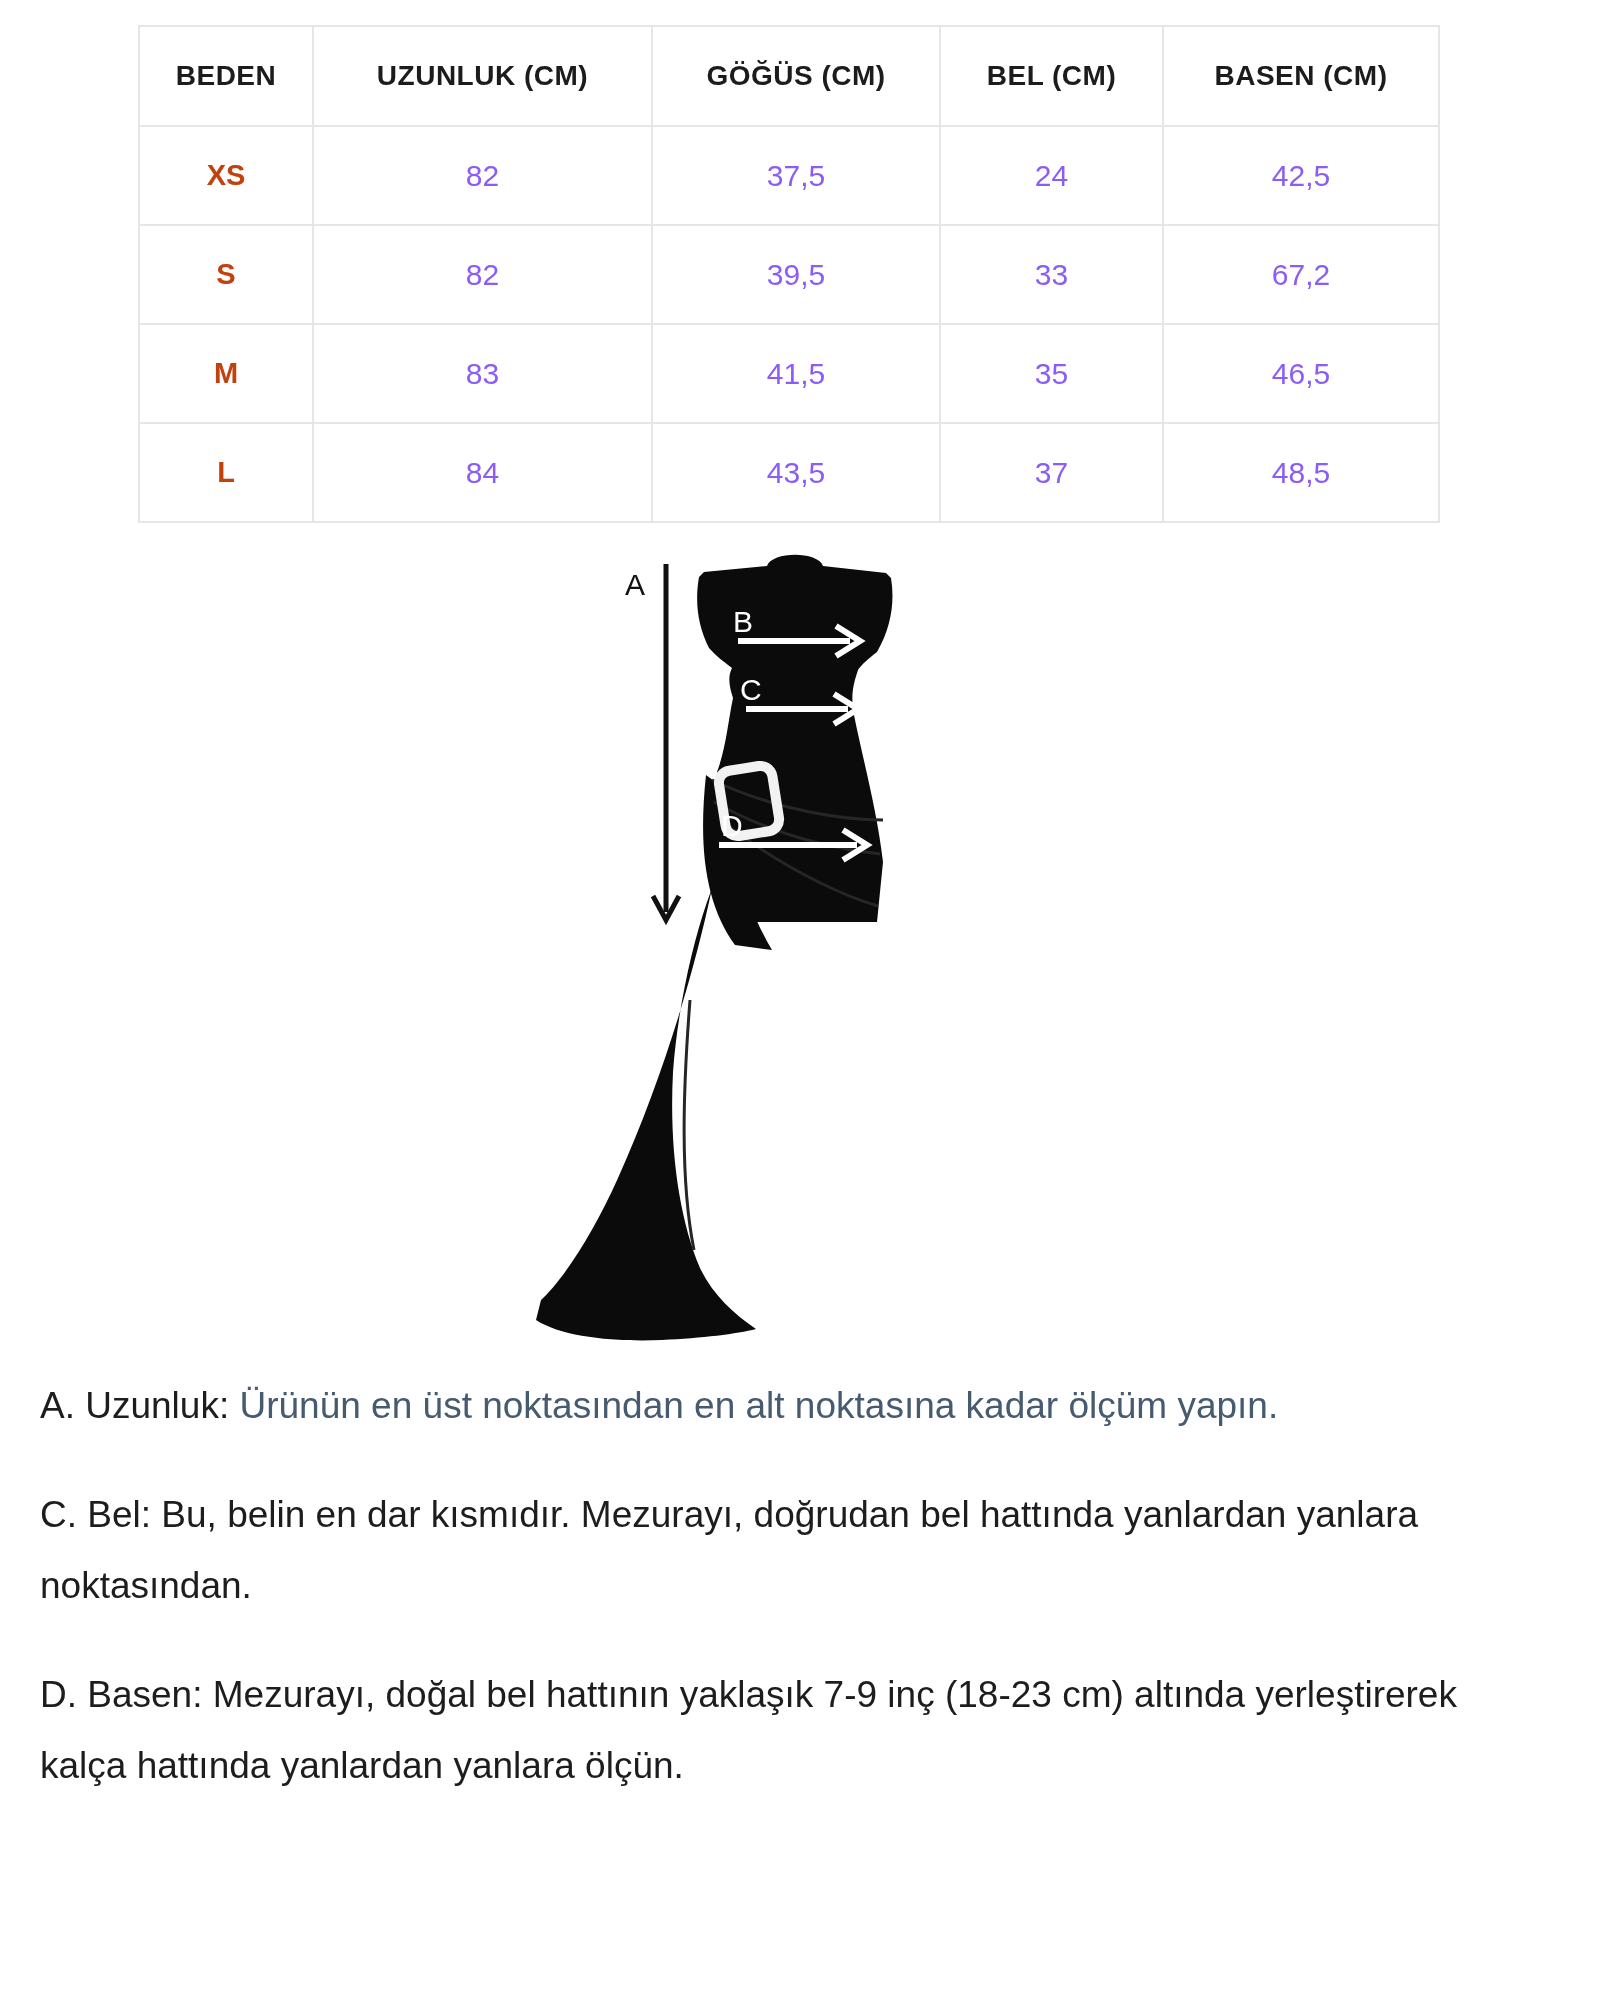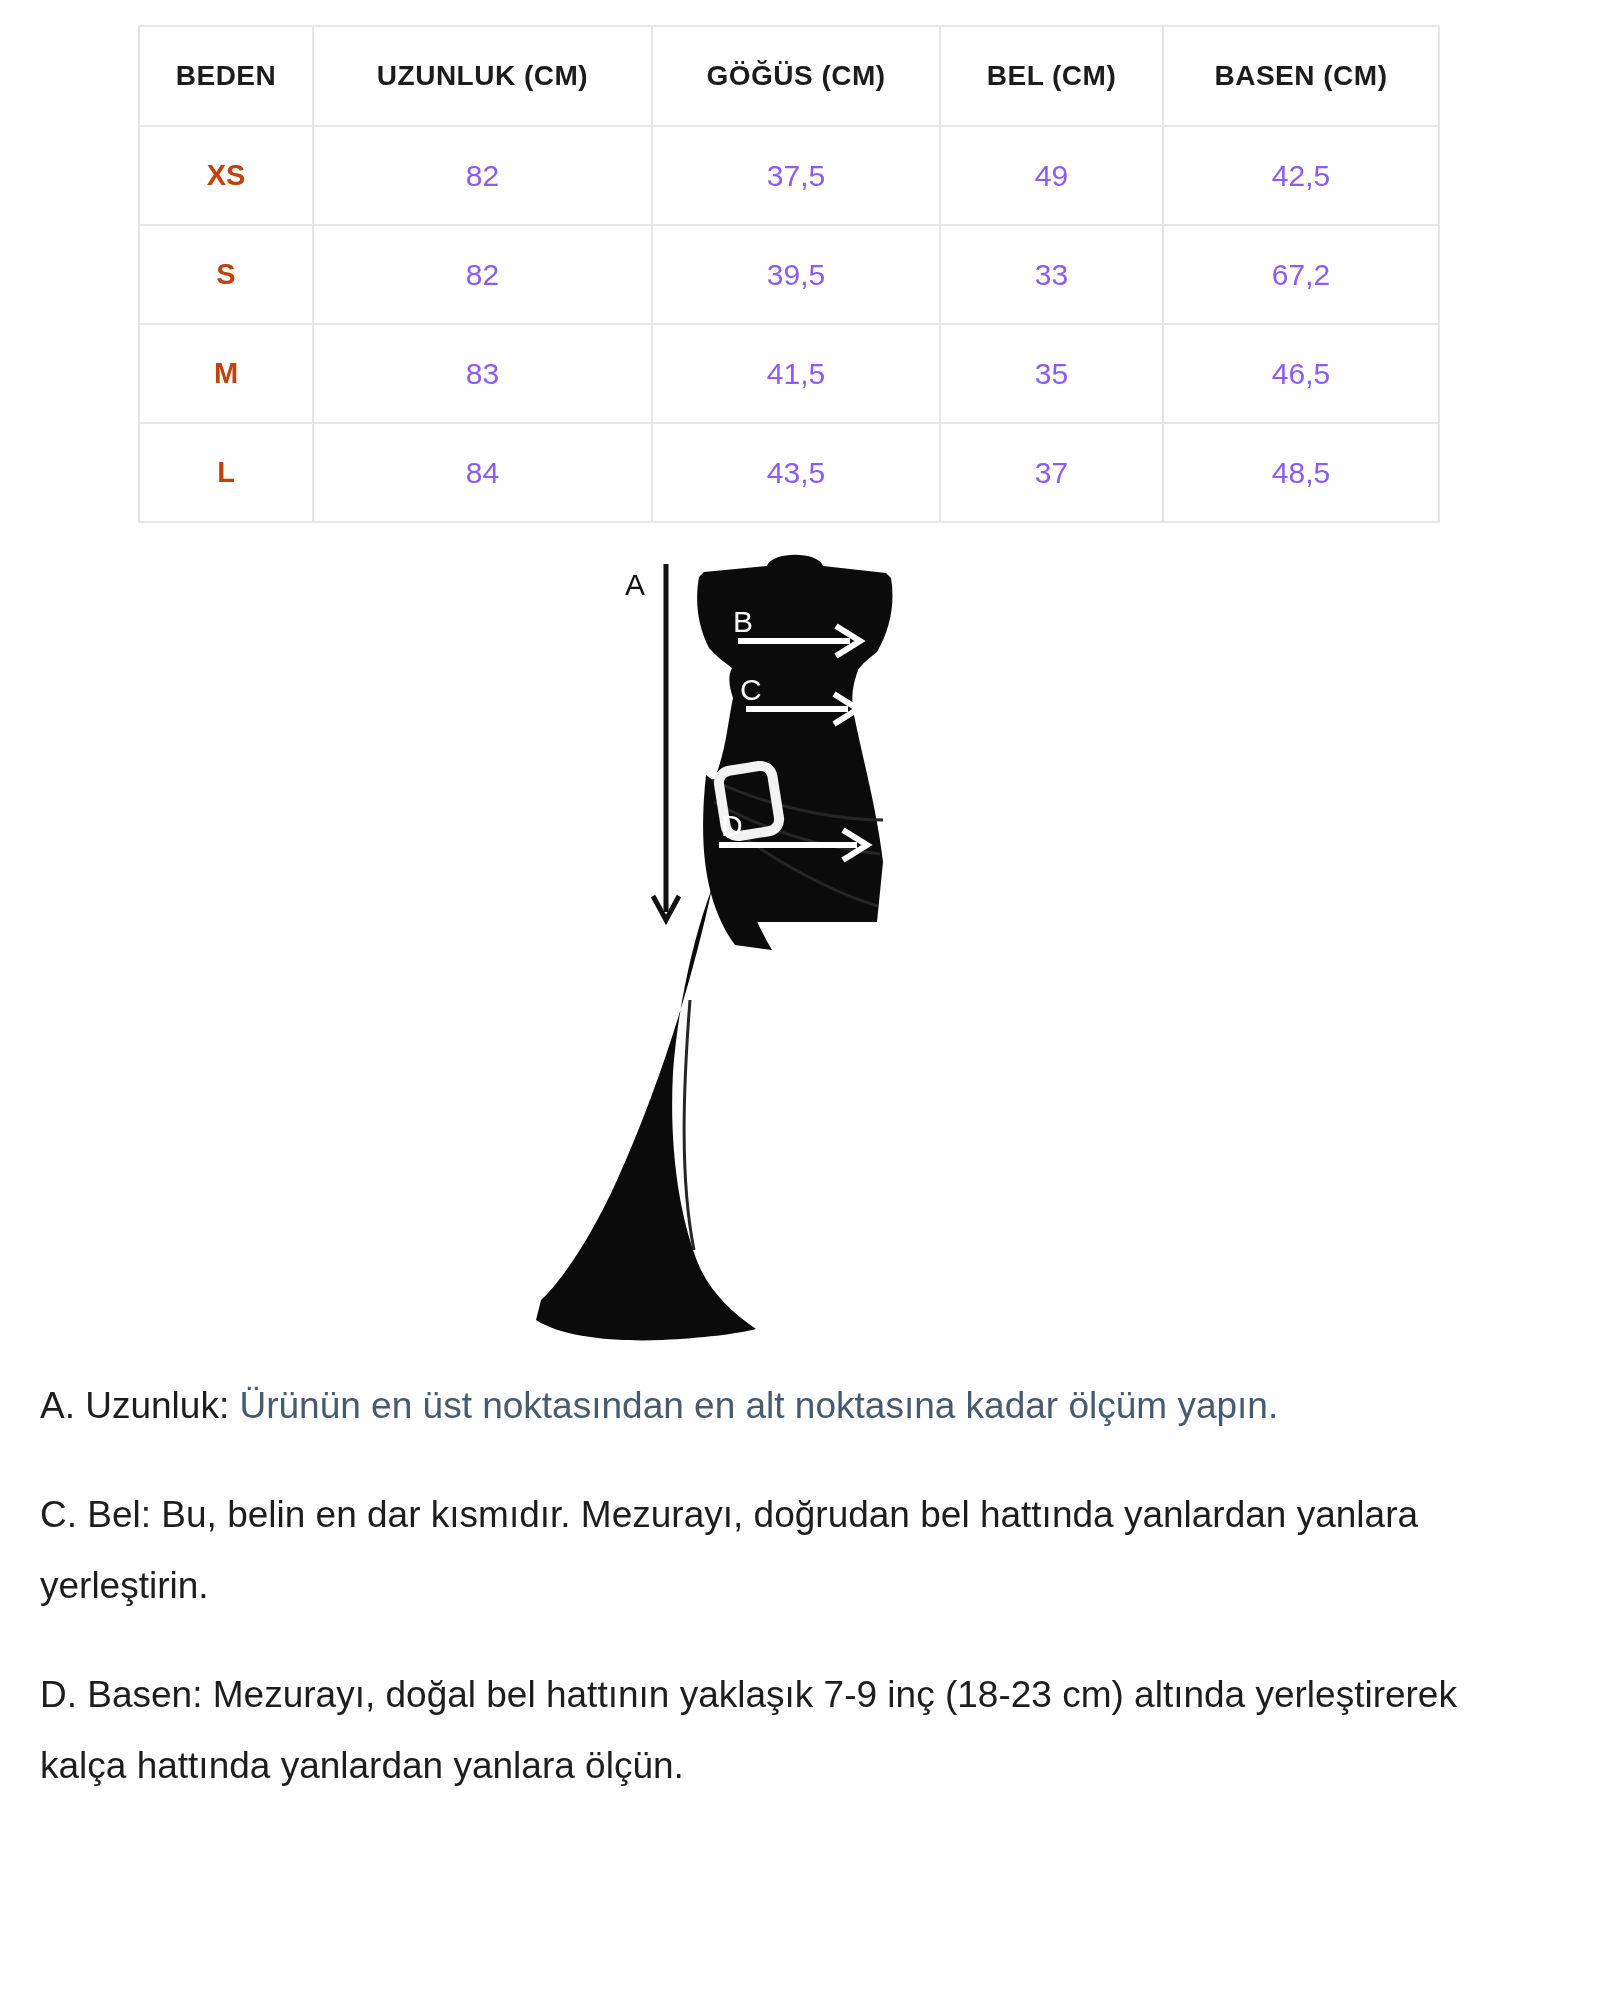--- a/index.html
+++ b/index.html
@@ -56,21 +56,21 @@
         <th>GÖĞÜS (CM)</th>
         <th>BEL (CM)</th>
         <th>BASEN (CM)</th>
       </tr>
     </thead>
     <tbody>
       <tr>
         <td class="size-col">XS</td>
         <td>82</td>
         <td>37,5</td>
-        <td>49</td>
+        <td>24</td>
         <td>42,5</td>
       </tr>
       <tr>
         <td class="size-col">S</td>
         <td>82</td>
         <td>39,5</td>
         <td>33</td>
         <td>67,2</td>
       </tr>
       <tr>
@@ -164,18 +164,18 @@
       <polyline points="843,830 867,845 843,860"></polyline>
     </g>
     <text x="721" y="836" font-size="30" fill="#ffffff">D</text>
   </svg>
 
   <div class="instructions">
 
     <p><span>A. Uzunluk:</span> <span class="accent">Ürünün en üst noktasından en alt noktasına kadar ölçüm yapın.</span></p>
 
 
-    <p><span>C. Bel:</span> <span>Bu, belin en dar kısmıdır. Mezurayı, doğrudan bel hattında yanlardan yanlara</span><br><span>yerleştirin.</span></p>
+    <p><span>C. Bel:</span> <span>Bu, belin en dar kısmıdır. Mezurayı, doğrudan bel hattında yanlardan yanlara</span><br><span>noktasından.</span></p>
 
     <p><span>D. Basen:</span> <span>Mezurayı, doğal bel hattının yaklaşık 7-9 inç (18-23 cm) altında yerleştirerek</span><br><span>kalça hattında yanlardan yanlara ölçün.</span></p>
 
   </div>
 </div>
 
 </body></html>

